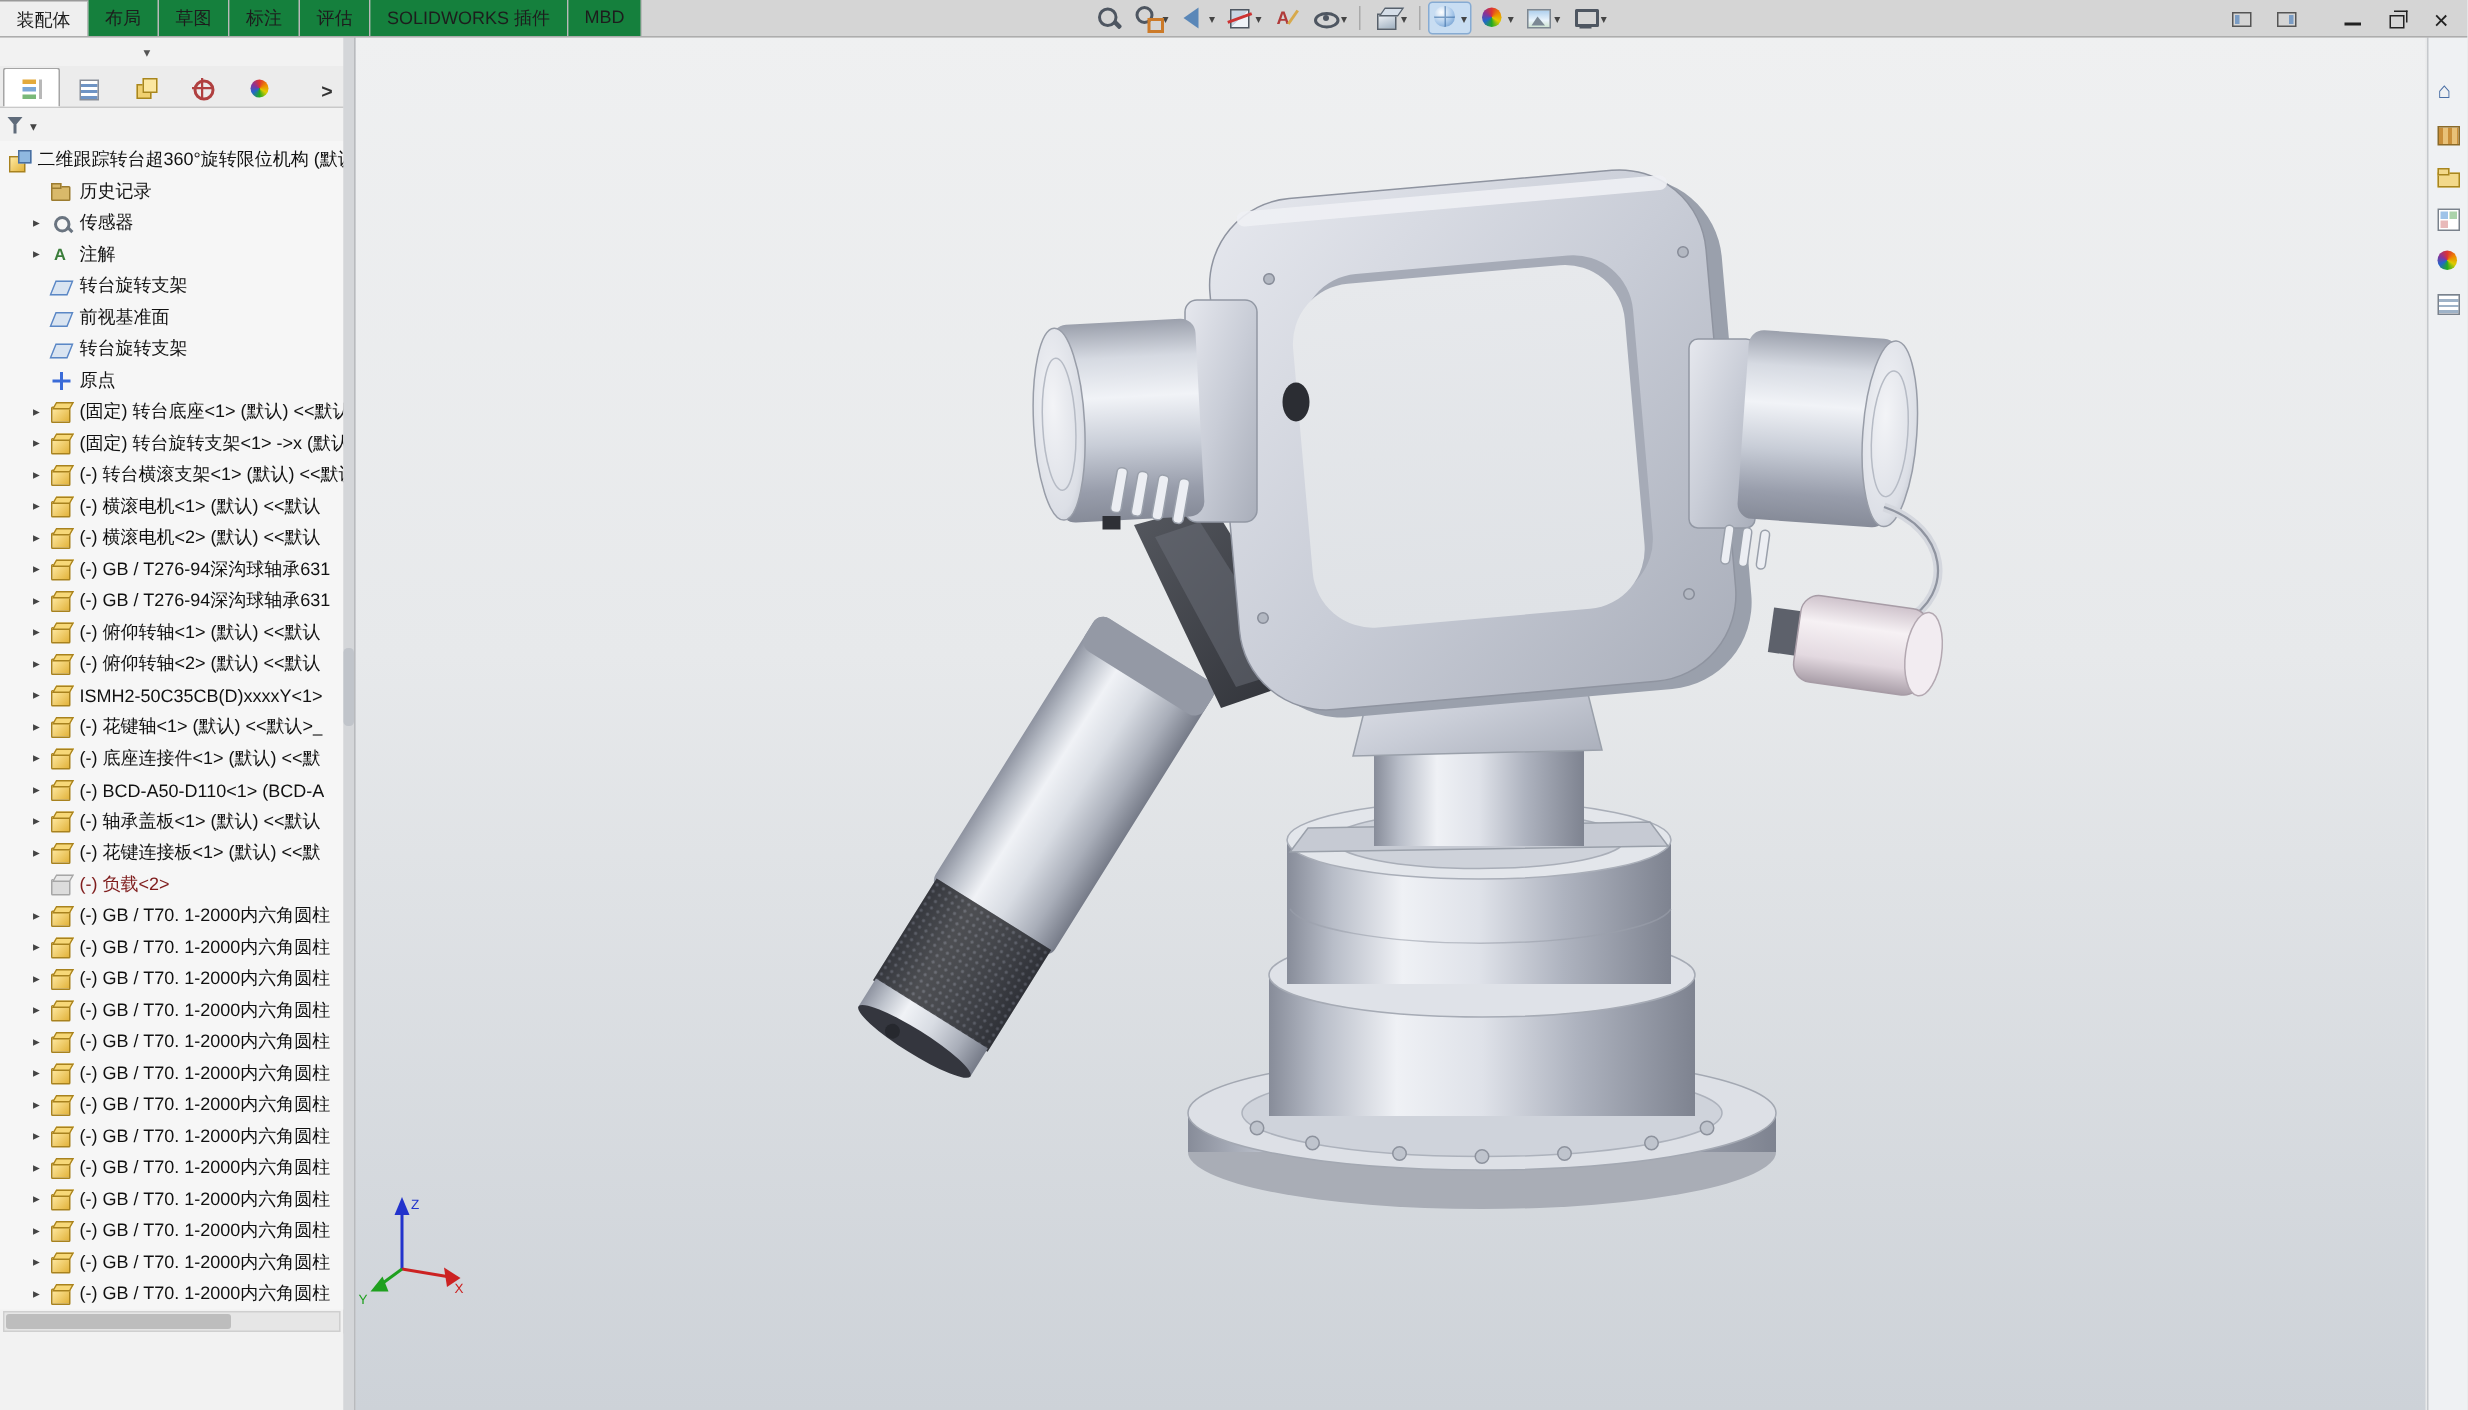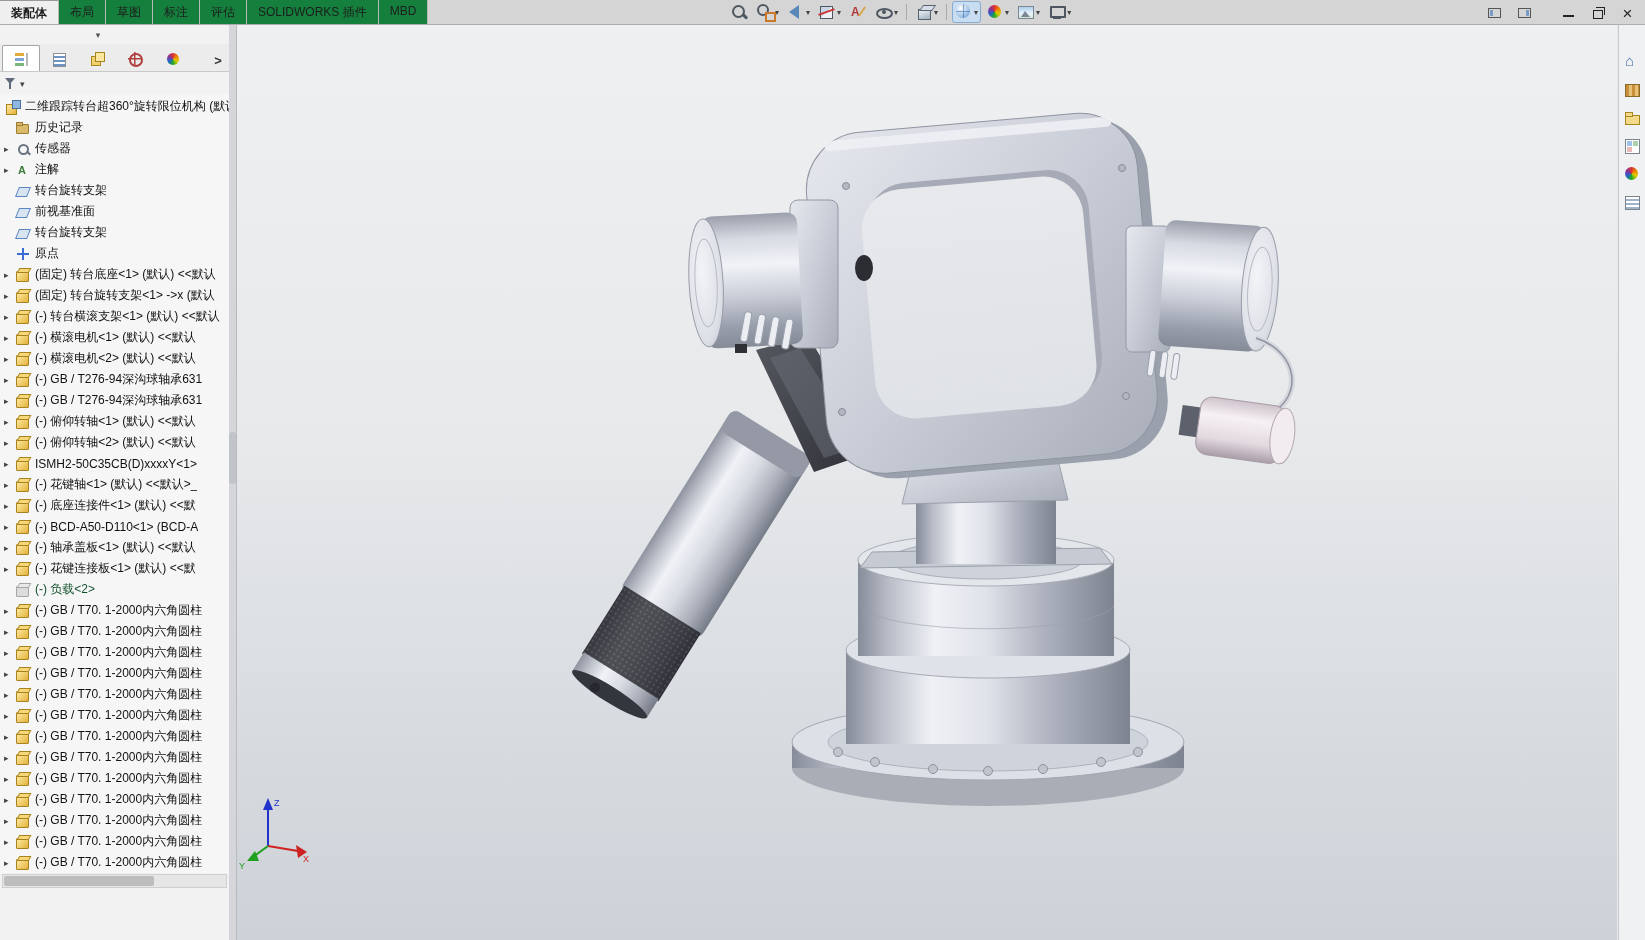--- a/index.html
+++ b/index.html
@@ -6,21 +6,21 @@
   body{width:1645px;height:940px;position:relative;overflow:hidden;
        font-family:"Liberation Sans","DejaVu Sans",sans-serif;font-size:12px;
        background:#e8e9ea;-webkit-font-smoothing:antialiased}
 
   
   .topbar{position:absolute;left:0;top:0;right:0;height:24px;background:#d5d5d5;
           border-bottom:1px solid #adadad;display:flex;align-items:stretch;z-index:30}
   .tabs{display:flex;align-items:stretch}
   .tab{padding:4px 11px 3px;color:#1d1d1d;background:#15803d;border-right:1px solid #b9b9b9;
        white-space:nowrap;cursor:default}
-  .tab.active{background:#efefef;border-top:1px solid #9a9a9a;font-weight:bold}
+  .tab.active{background:#efefef;border-top:1px solid #9a9a9a;font-weight:normal}
   .headsup{position:absolute;left:726px;top:0;height:24px;display:flex;align-items:center}
   .hb{display:flex;align-items:center;padding:1px 2px;border-radius:3px;border:1px solid transparent;margin:0 1px}
   .hb.active{background:#c8ddf2;border-color:#86abd3}
   .car{font-size:8px;color:#444;margin-left:1px}
   .car::after{content:"▾"}
   .hsep{width:1px;height:16px;background:#aaa;margin:0 4px}
 
   .ic{width:18px;height:18px;position:relative;display:inline-block}
   .ic::before,.ic::after{content:"";position:absolute}
   .ic-zoom-to-fit::before{left:2px;top:2px;width:9px;height:9px;border:2px solid #4e5661;border-radius:50%}
@@ -82,23 +82,23 @@
       background:linear-gradient(#b04040,#b04040) 50% 0/1.5px 100% no-repeat,linear-gradient(#b04040,#b04040) 0 50%/100% 1.5px no-repeat}
   .pt-displaymanager::before{left:2px;top:2px;width:12px;height:12px;border-radius:50%;background:conic-gradient(#d33,#e80,#dc0,#2a2,#26c,#839,#d33)}
 
   .filter-row{height:22px;display:flex;align-items:center;gap:3px;padding:0 5px;background:#f2f2f2}
   .funnel{width:12px;height:13px;position:relative}
   .funnel::before{content:"";position:absolute;left:0;top:1px;border-left:5px solid transparent;border-right:5px solid transparent;border-top:6px solid #5f6b7a}
   .funnel::after{content:"";position:absolute;left:4px;top:6px;width:2px;height:6px;background:#5f6b7a}
   .fcaret::before{content:"▾";font-size:9px;color:#444}
 
   .tree{height:777px;overflow:hidden;background:#f6f6f6;padding-top:2px}
-  .trow{height:21px;display:flex;align-items:center;padding-left:4px;color:#111;white-space:nowrap;overflow:hidden}
+  .trow{height:21px;display:flex;align-items:center;padding-left:22px;color:#111;white-space:nowrap;overflow:hidden}
   .trow.root{padding-left:6px}
-  .trow.muted .t-label{color:#14532d}
+  .trow.muted .t-label{color:#7f1d1d}
   .t-label{overflow:hidden;text-overflow:clip}
   .t-arrow{width:12px;flex:none;font-size:9px;color:#444}
   .t-arrow::before{content:"▸"}
   .t-arrow.blank::before{content:""}
   .t-ico{width:15px;height:14px;position:relative;flex:none;margin-right:4px}
   .t-ico::before,.t-ico::after{content:"";position:absolute}
   .t-history::before{left:0;top:3px;width:11px;height:8px;background:#d9b96a;border:1px solid #9c7c30;border-radius:1px}
   .t-history::after{left:0;top:1px;width:5px;height:2px;background:#d9b96a;border:1px solid #9c7c30}
   .t-sensor::before{left:2px;top:2px;width:7px;height:7px;border:2px solid #6a7480;border-radius:50%}
   .t-sensor::after{left:10px;top:10px;width:5px;height:2px;background:#6a7480;transform:rotate(45deg)}

